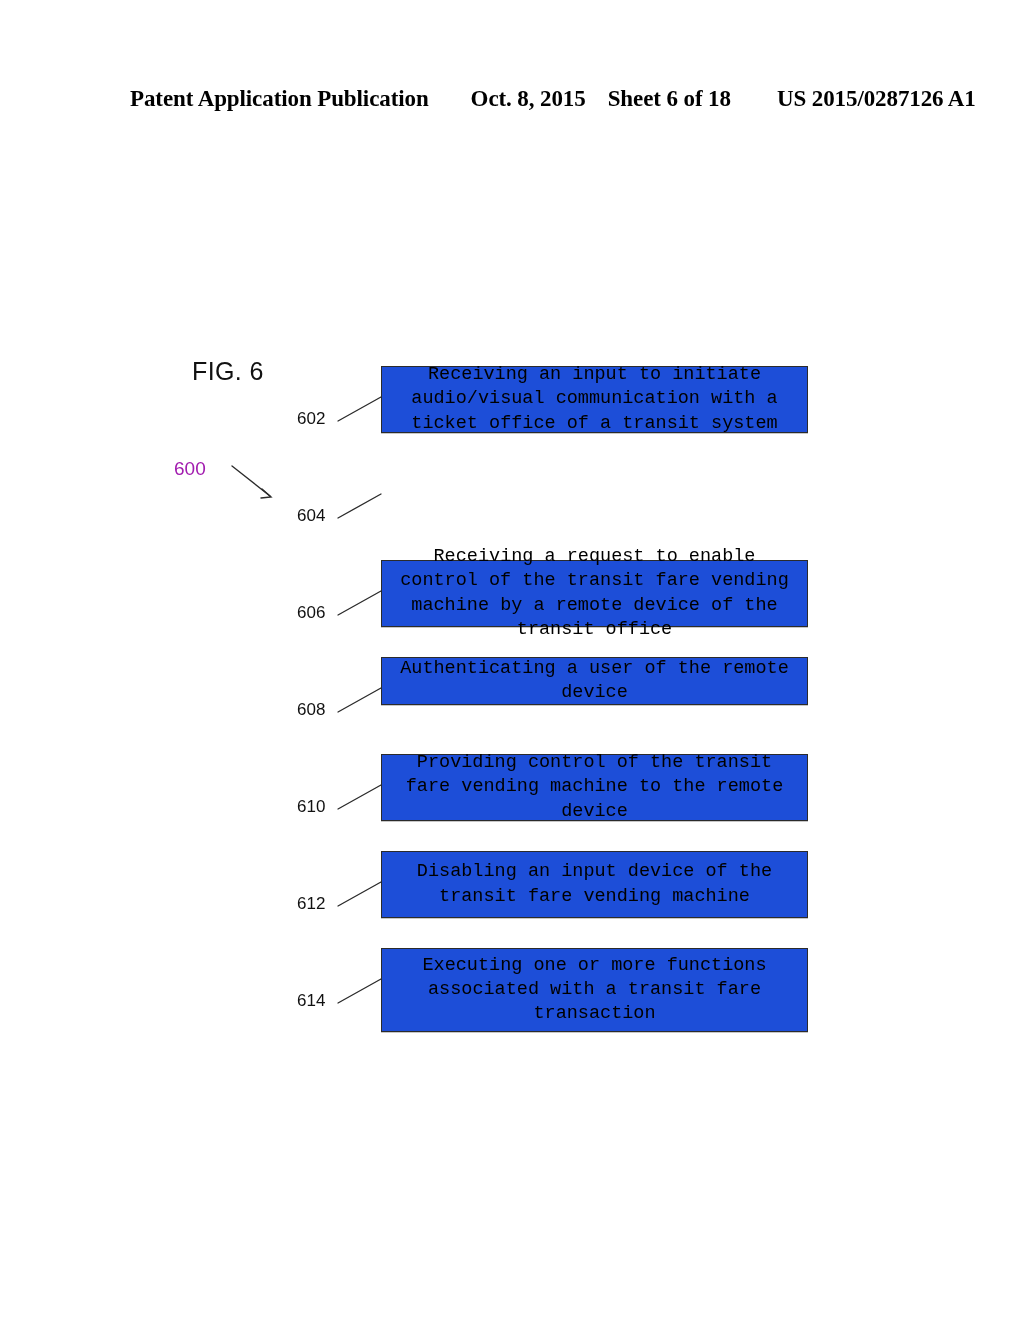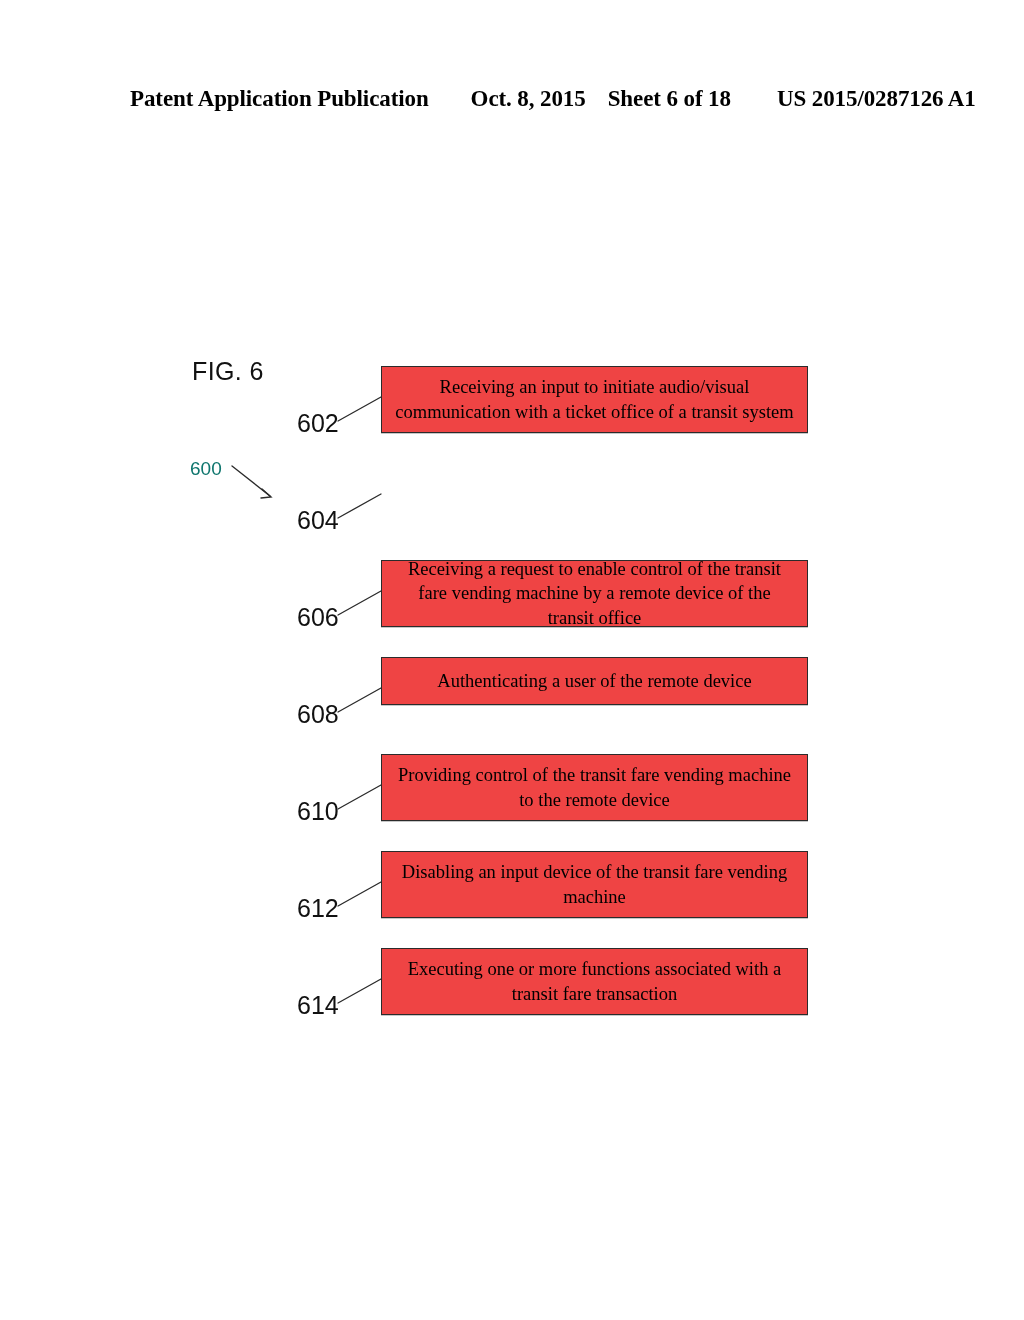--- a/index.html
+++ b/index.html
@@ -45,66 +45,66 @@
     top: 357px;
     font-family: "Liberation Sans", sans-serif;
     font-size: 25px;
     letter-spacing: 0.4px;
     color: #111;
   }
 
   
   .flow-label-600 {
     position: absolute;
-    left: 190px;
+    left: 174px;
     top: 458px;
     font-family: "Liberation Sans", sans-serif;
     font-size: 19px;
-    color: #0f766e;
+    color: #a21caf;
   }
 
   
   .leaders {
     position: absolute;
     left: 0;
     top: 0;
     width: 1024px;
     height: 1320px;
     pointer-events: none;
   }
 
   
   .flow-box {
     position: absolute;
     left: 381px;
     width: 427px;
     box-sizing: border-box;
     border: 1.3px solid #2b2b2b;
-    background: #ef4444;
+    background: #1d4ed8;
     display: flex;
     align-items: center;
     justify-content: center;
     text-align: center;
     padding: 0 12px;
-    font-family: Liberation Serif, serif;
+    font-family: Liberation Mono, monospace;
     font-size: 18.5px;
     line-height: 1.30;
     color: #000;
     box-shadow: 0 1px 0 rgba(0,0,0,0.22);
   }
   .flow-box .txt {
     display: block;
     width: 100%;
   }
 
   
   .ref-num {
     position: absolute;
     font-family: "Liberation Sans", sans-serif;
-    font-size: 25px;
+    font-size: 17px;
     color: #111;
     width: 46px;
     text-align: left;
   }
 </style>
 </head>
 <body>
 
 <div class="page">
 
@@ -143,21 +143,21 @@
   </div>
   <div class="flow-box" style="top:657px;  height:48px;">
     <span class="txt">Authenticating a user of the remote device</span>
   </div>
   <div class="flow-box" style="top:754px;  height:67px;">
     <span class="txt">Providing control of the transit fare vending machine to the remote device</span>
   </div>
   <div class="flow-box" style="top:851px;  height:67px;">
     <span class="txt">Disabling an input device of the transit fare vending machine</span>
   </div>
-  <div class="flow-box" style="top:948px;  height:67px;">
+  <div class="flow-box" style="top:948px;  height:84px;">
     <span class="txt">Executing one or more functions associated with a transit fare transaction</span>
   </div>
 
   <div class="ref-num" style="left:297px; top:409px;">602</div>
   <div class="ref-num" style="left:297px; top:506px;">604</div>
   <div class="ref-num" style="left:297px; top:603px;">606</div>
   <div class="ref-num" style="left:297px; top:700px;">608</div>
   <div class="ref-num" style="left:297px; top:797px;">610</div>
   <div class="ref-num" style="left:297px; top:894px;">612</div>
   <div class="ref-num" style="left:297px; top:991px;">614</div>

